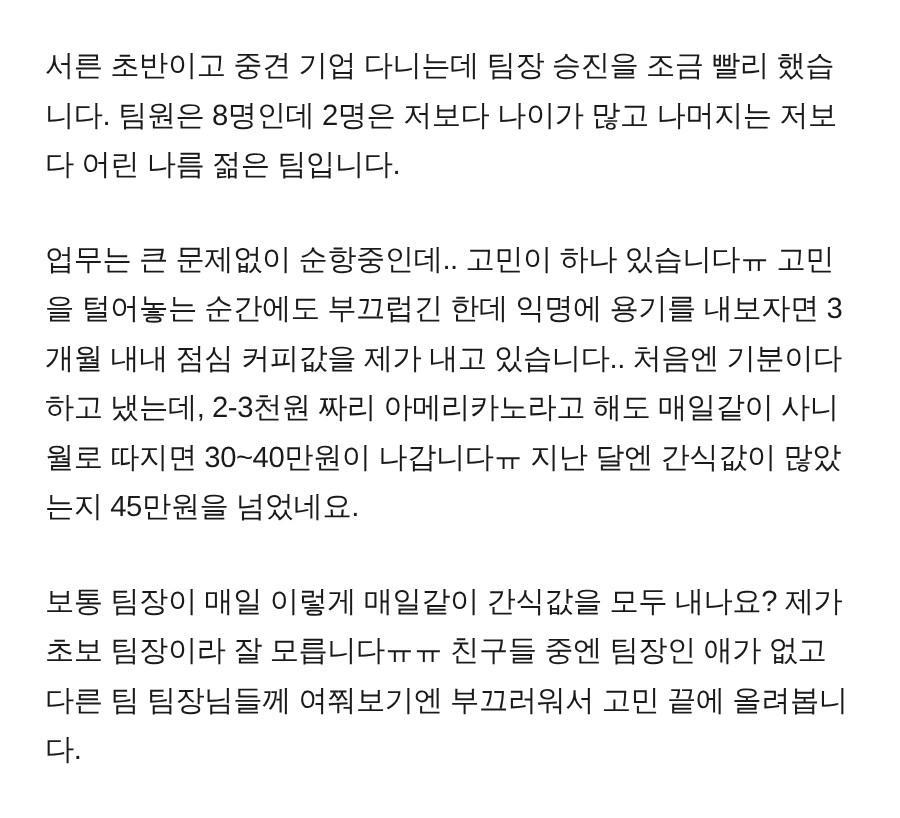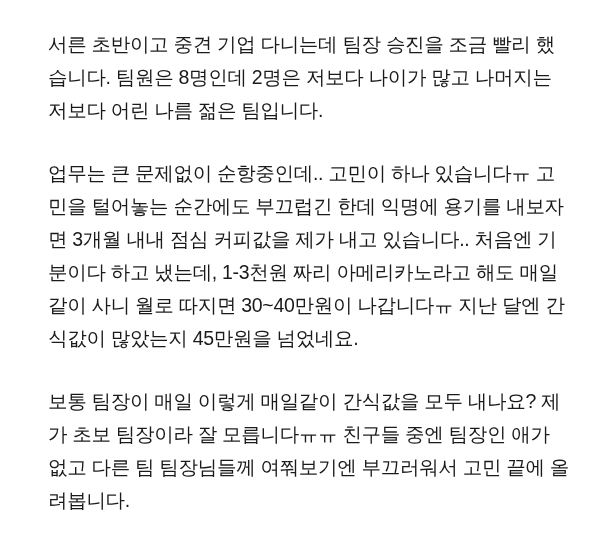--- a/index.html
+++ b/index.html
@@ -9,36 +9,36 @@
   body {
     width: 600px;
     height: 545px;
     background: #ffffff;
     font-family: "Liberation Sans", sans-serif;
   }
   #post {
     box-sizing: border-box;
     width: 600px;
     height: 545px;
-    padding: 28px 30px 20px 48px;
+    padding: 28px 30px 20px 30px;
     background: #ffffff;
   }
   .para {
     color: #1a1a1a;
     font-size: 19.5px;
     line-height: 33px;
     letter-spacing: -0.3px;
     word-break: break-all;
     margin: 0 0 30px 0;
     white-space: pre-wrap;
   }
   .para:last-child {
     margin-bottom: 0;
   }
 </style>
 </head>
 <body>
 
 <div id="post">
   <p class="para">서른 초반이고 중견 기업 다니는데 팀장 승진을 조금 빨리 했습니다. 팀원은 8명인데 2명은 저보다 나이가 많고 나머지는 저보다 어린 나름 젊은 팀입니다.</p>
-  <p class="para">업무는 큰 문제없이 순항중인데.. 고민이 하나 있습니다ㅠ 고민을 털어놓는 순간에도 부끄럽긴 한데 익명에 용기를 내보자면 3개월 내내 점심 커피값을 제가 내고 있습니다.. 처음엔 기분이다 하고 냈는데, 1-3천원 짜리 아메리카노라고 해도 매일같이 사니 월로 따지면 30~40만원이 나갑니다ㅠ 지난 달엔 간식값이 많았는지 45만원을 넘었네요.</p>
+  <p class="para">업무는 큰 문제없이 순항중인데.. 고민이 하나 있습니다ㅠ 고민을 털어놓는 순간에도 부끄럽긴 한데 익명에 용기를 내보자면 3개월 내내 점심 커피값을 제가 내고 있습니다.. 처음엔 기분이다 하고 냈는데, 2-3천원 짜리 아메리카노라고 해도 매일같이 사니 월로 따지면 30~40만원이 나갑니다ㅠ 지난 달엔 간식값이 많았는지 45만원을 넘었네요.</p>
   <p class="para">보통 팀장이 매일 이렇게 매일같이 간식값을 모두 내나요? 제가 초보 팀장이라 잘 모릅니다ㅠㅠ 친구들 중엔 팀장인 애가 없고 다른 팀 팀장님들께 여쭤보기엔 부끄러워서 고민 끝에 올려봅니다.</p>
 </div>
 
 </body></html>

